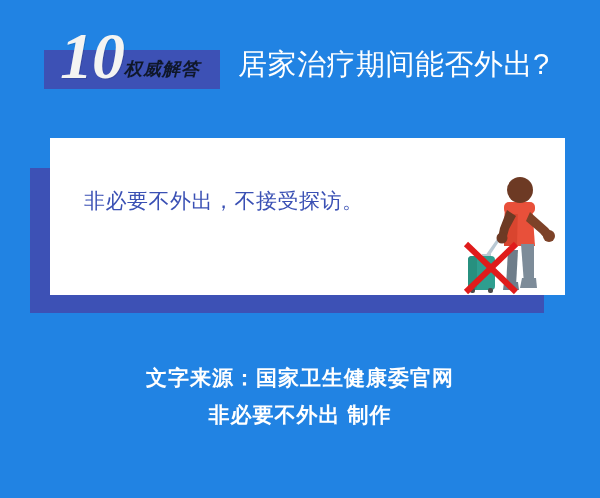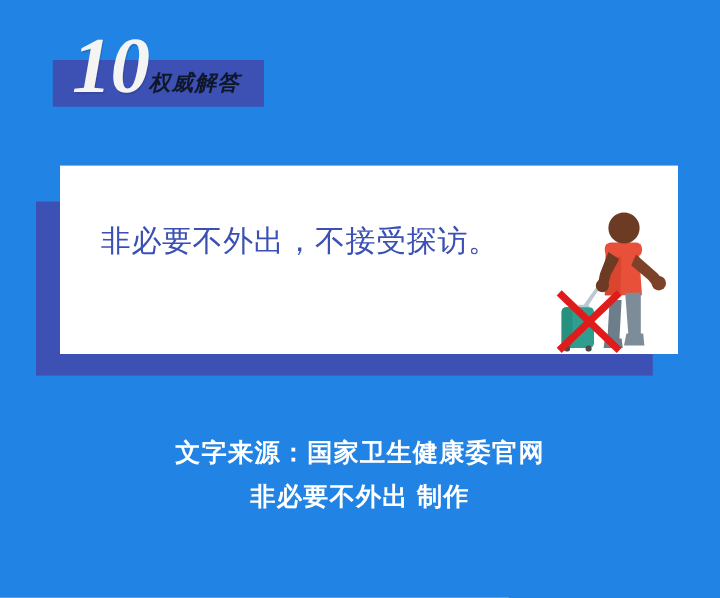--- a/index.html
+++ b/index.html
@@ -101,21 +101,21 @@
     height: 157px;
     background: #ffffff;
   }
 
   #card-message {
     position: absolute;
     left: 34px;
     top: 46px;
     width: 400px;
     color: #3a50b4;
-    font-size: 25px;
+    font-size: 21px;
     line-height: 34px;
     letter-spacing: 0.5px;
     white-space: nowrap;
   }
 
   
   #illustration {
     position: absolute;
     left: 410px;
     top: 38px;
@@ -146,20 +146,21 @@
 <div id="poster">
 
   <div id="header-row">
 
     <div id="badge-band"></div>
 
     <div id="badge-number">10</div>
 
     <div id="badge-label">权威解答</div>
 
+    <div id="header-title">居家治疗期间能否外出?</div>
   </div>
 
   <div id="card-shadow"></div>
 
   <div id="card">
 
     <div id="card-message">非必要不外出，不接受探访。</div>
 
     <div id="illustration">
       <svg viewBox="0 0 105 119" width="105" height="119" xmlns="http://www.w3.org/2000/svg">

